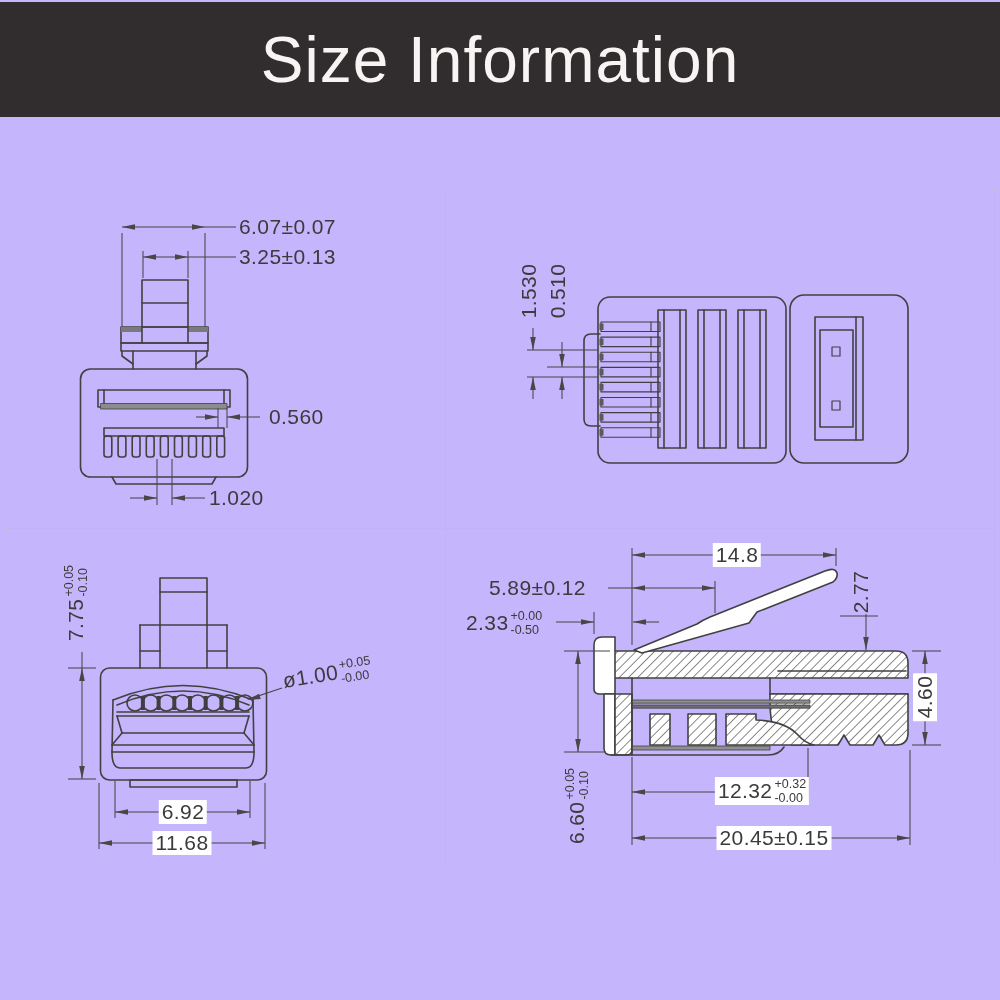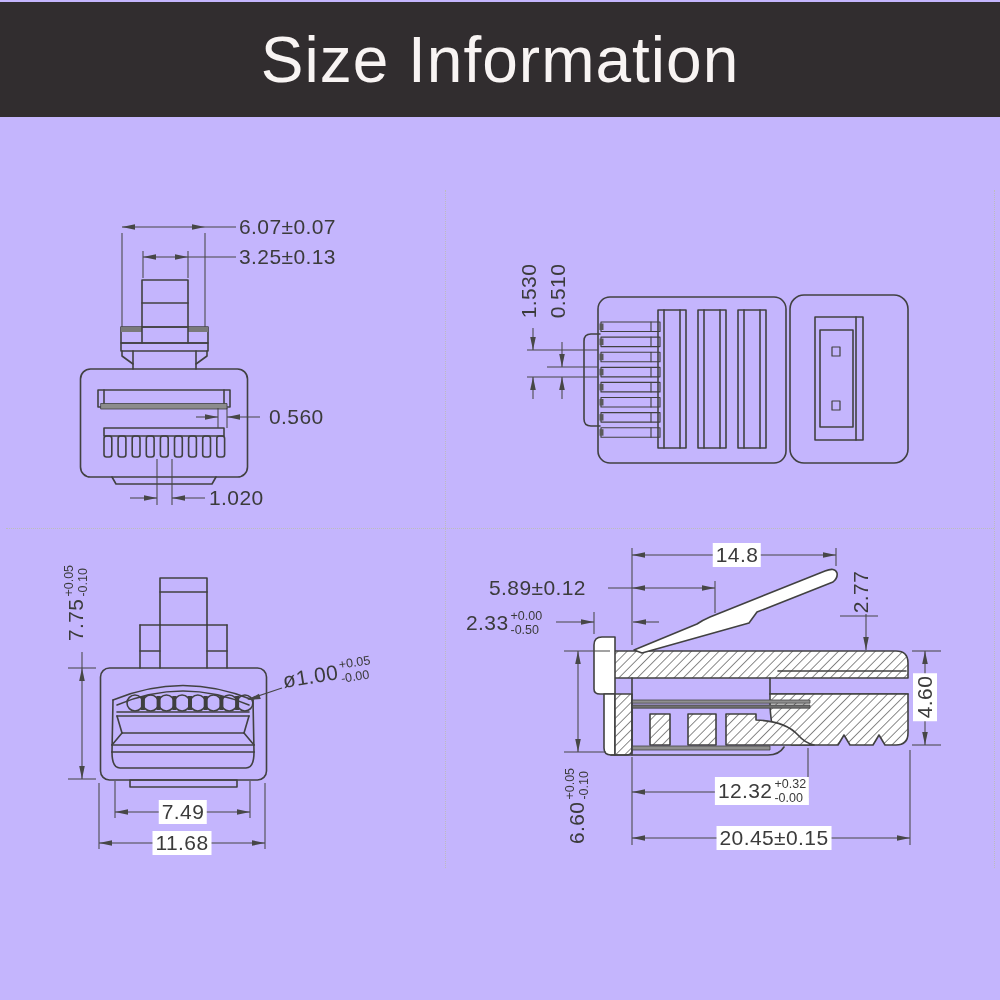--- a/index.html
+++ b/index.html
@@ -309,21 +309,21 @@
   </div>
   <div class="dim slant" style="left:283px;top:681px;">
     <span class="dimflex">
       <span>ø1.00</span>
       <span class="tolpair">
         <span>+0.05</span>
         <span>-0.00</span>
       </span>
     </span>
   </div>
-  <div class="dim ctr bg" style="left:183px;top:812px;">7.49</div>
+  <div class="dim ctr bg" style="left:183px;top:812px;">6.92</div>
   <div class="dim ctr bg" style="left:182px;top:843px;text-align:center;">11.68</div>
 
   <div class="dim ctr bg" style="left:737px;top:555px;">14.8</div>
   <div class="dim vy" style="left:489px;top:588px;">5.89±0.12</div>
   <div class="dim vy" style="left:466px;top:623px;text-decoration:underline;">
     <span class="dimflex">
       <span>2.33</span>
       <span class="tolpair">
         <span>+0.00</span>
         <span>-0.50</span>

